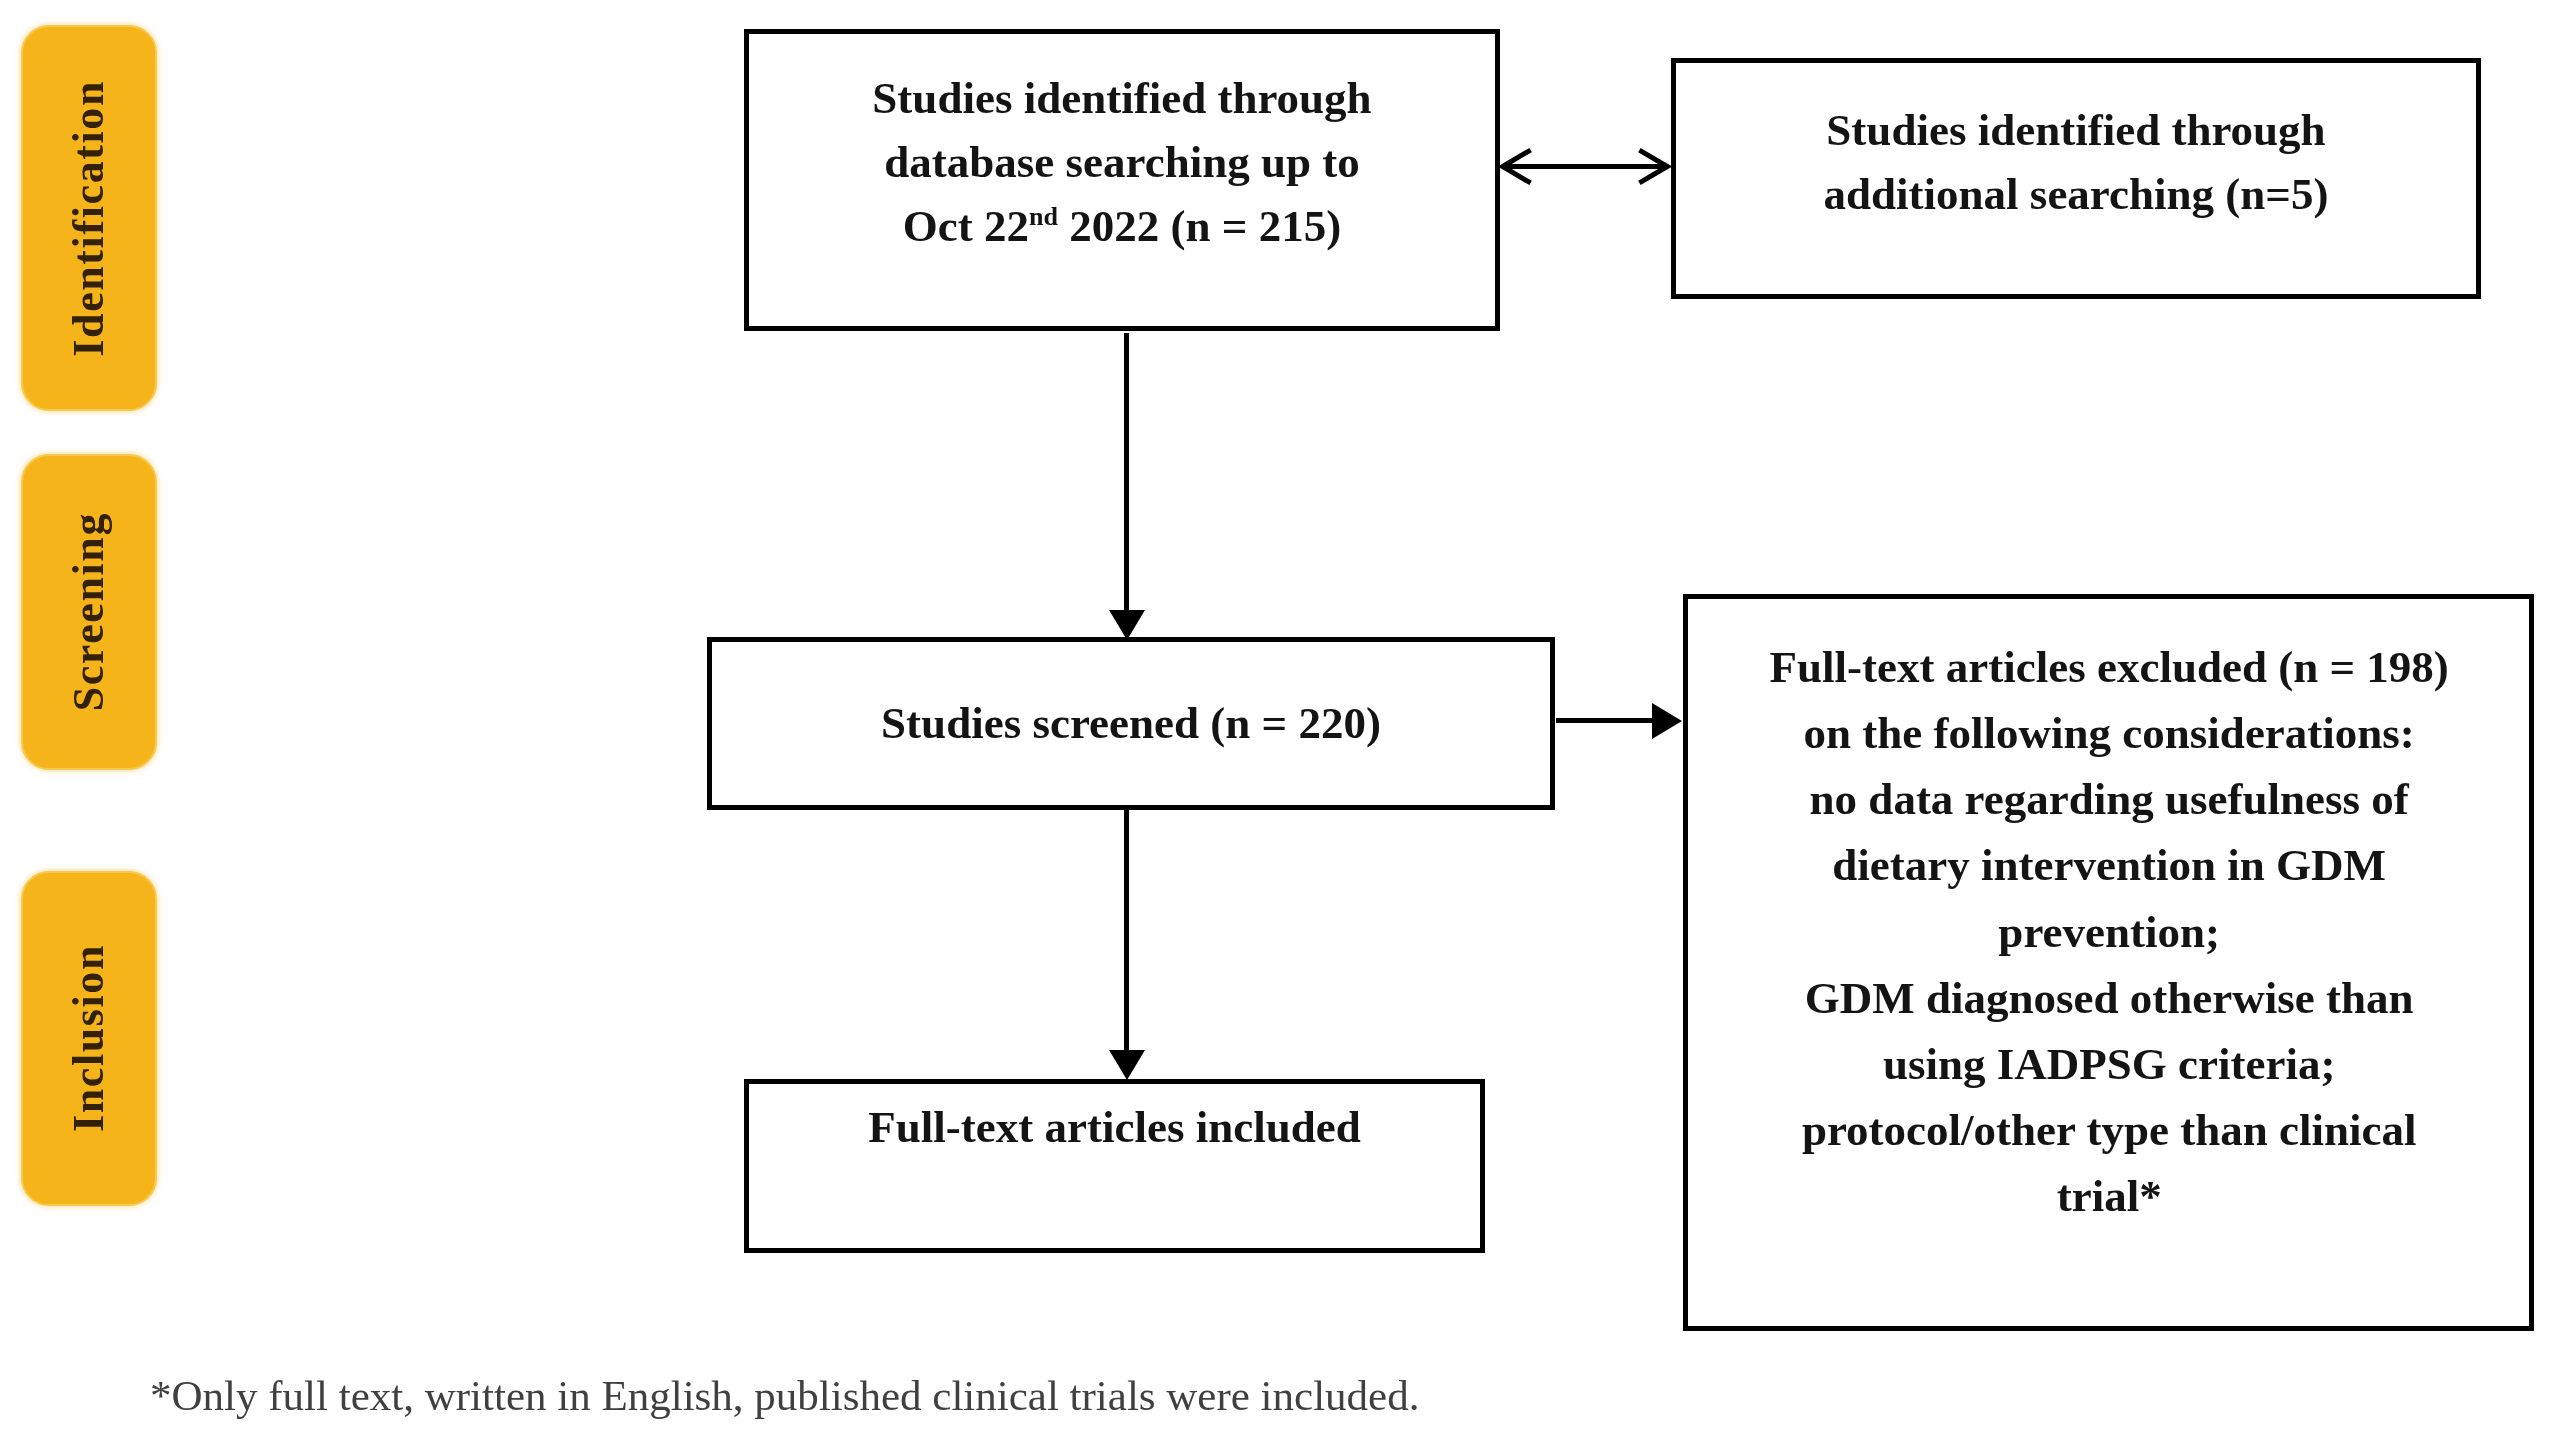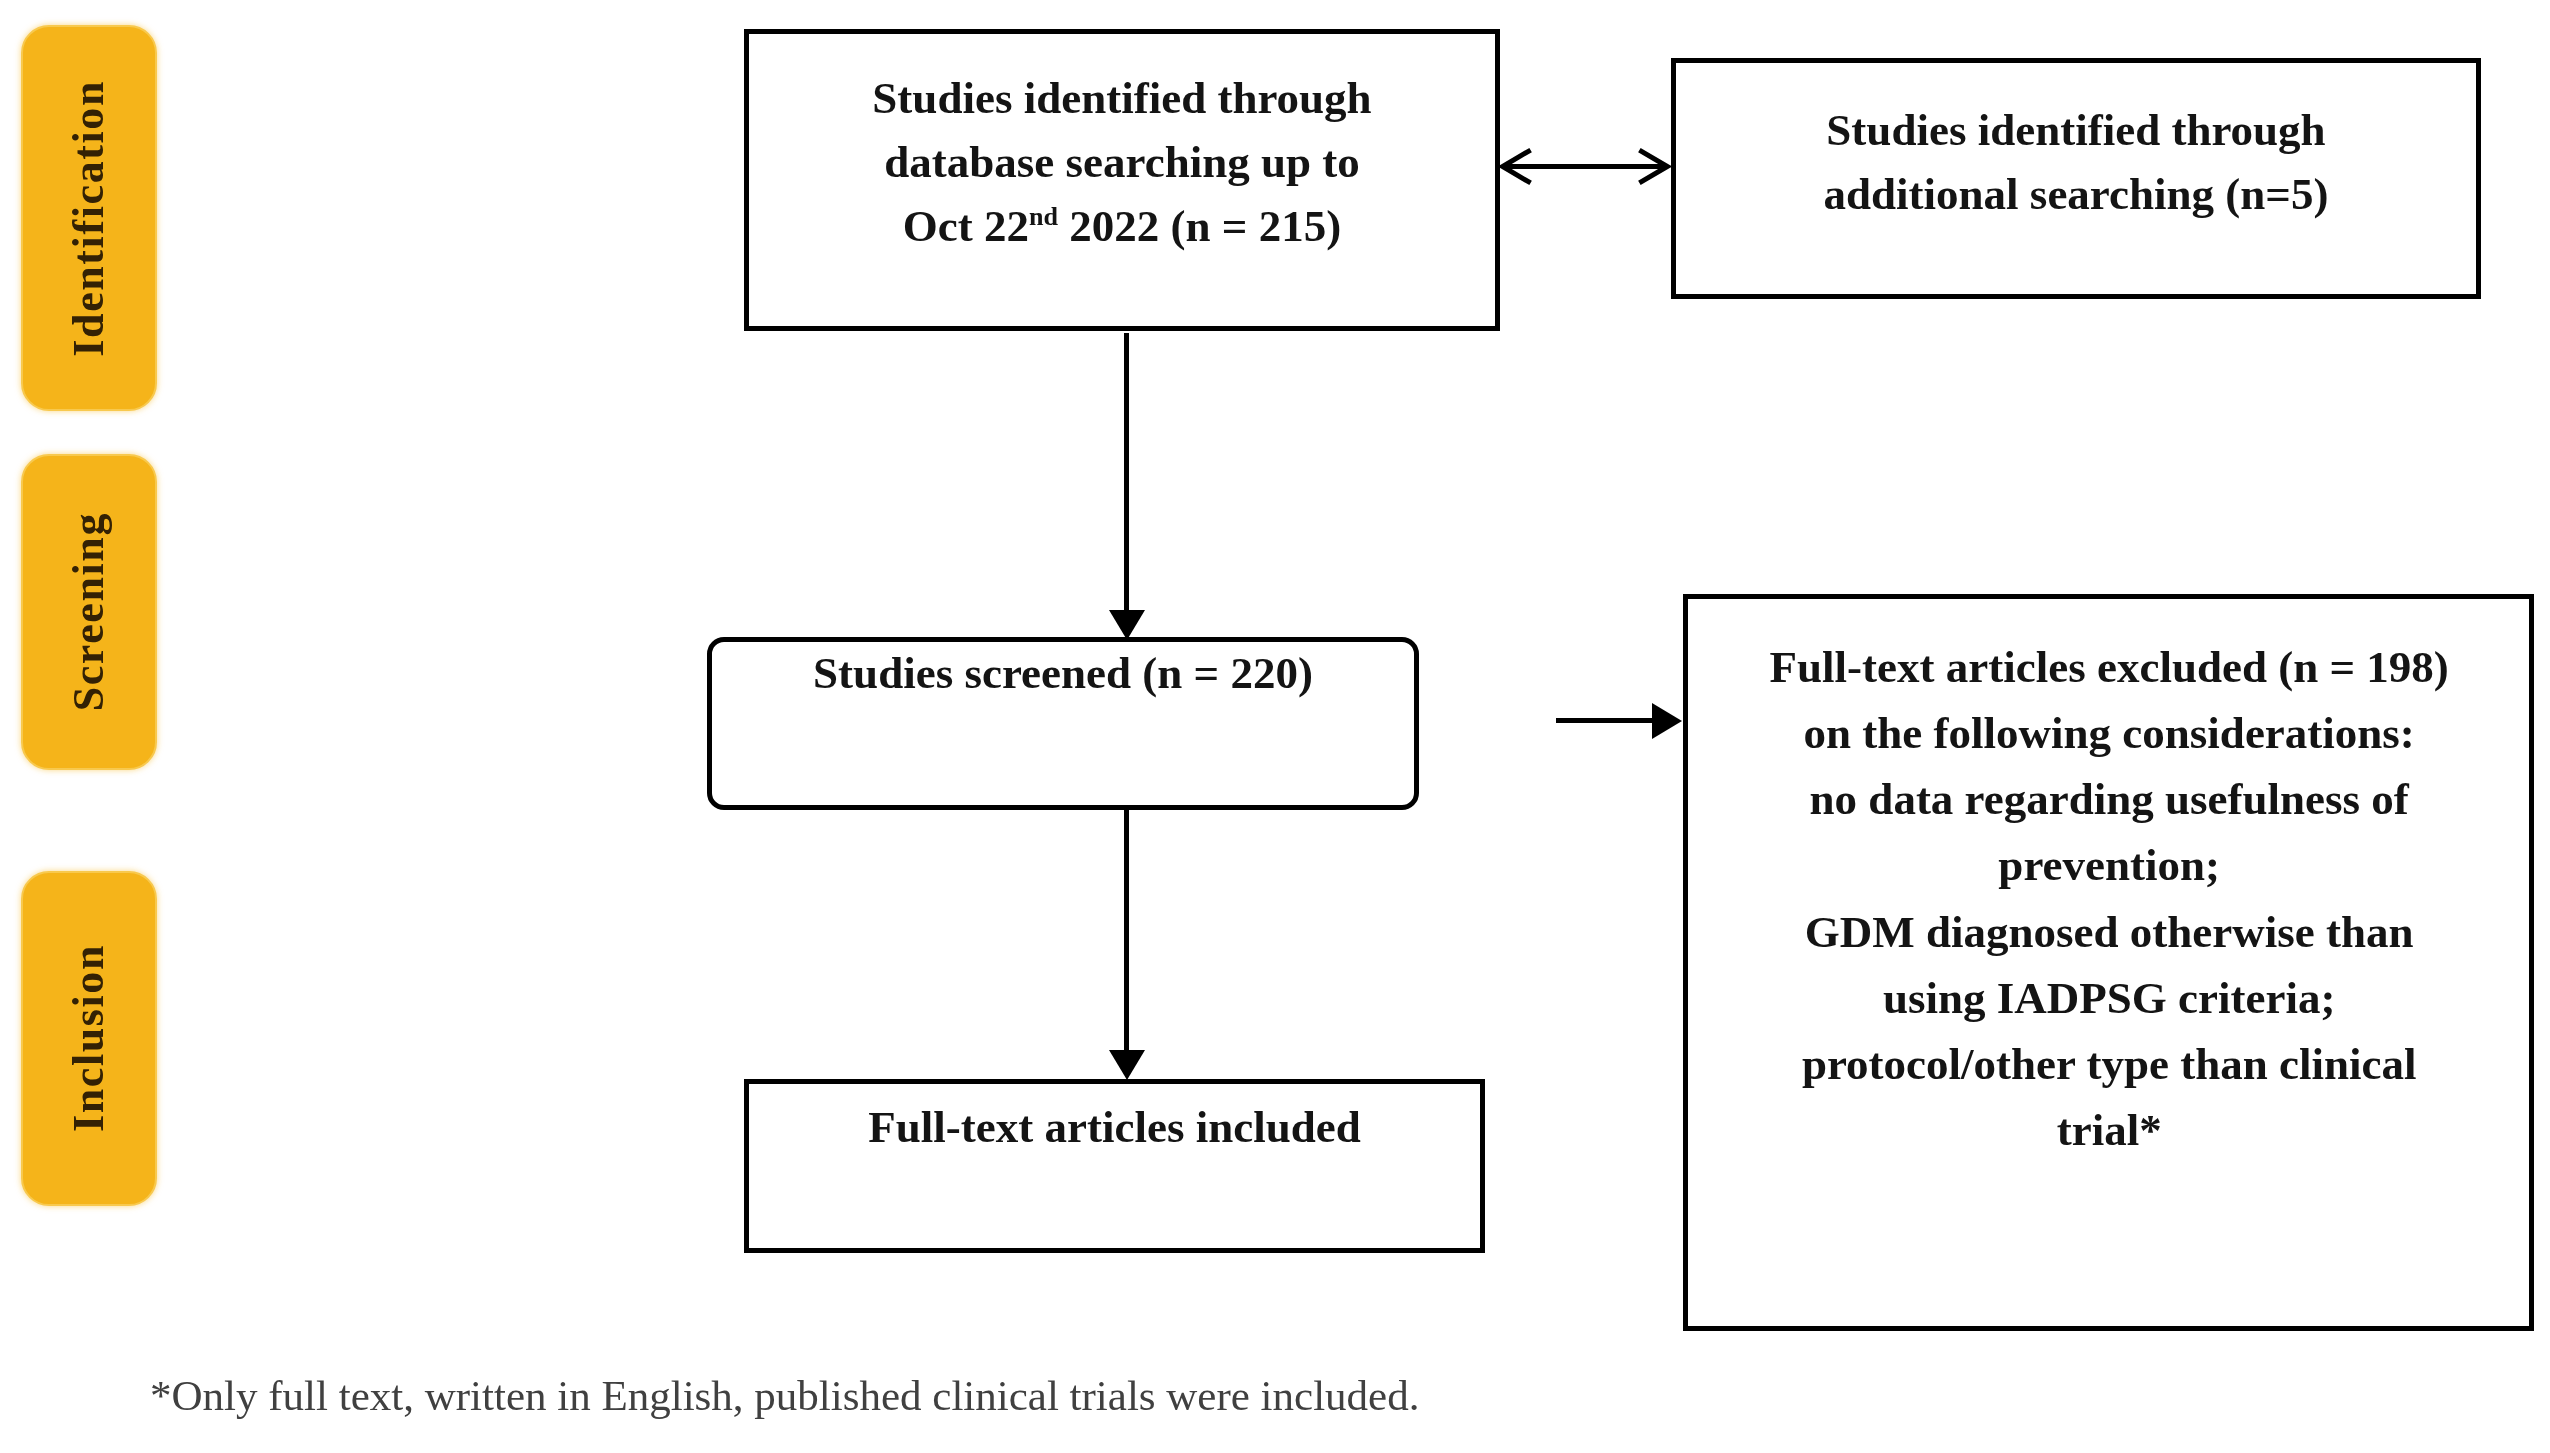--- a/index.html
+++ b/index.html
@@ -48,21 +48,21 @@
     border:5px solid var(--box-border);
     box-sizing:border-box;
     text-align:center;
     font-weight:bold;
     font-size:45px;
     line-height:1.42;
     color:var(--box-text);
   }
   #box-db-search{left:744px;top:29px;width:756px;height:302px;padding-top:33px;}
   #box-additional{left:1671px;top:58px;width:810px;height:241px;padding-top:36px;}
-  #box-screened{left:707px;top:637px;width:712px;height:173px;display:flex;justify-content:center;border-radius:17px;}
+  #box-screened{left:707px;top:637px;width:848px;height:173px;display:flex;align-items:center;justify-content:center;}
   #box-excluded{left:1683px;top:594px;width:851px;height:737px;padding-top:35px;line-height:1.47;padding-left:8px;padding-right:6.6px;}
   #box-included{left:744px;top:1079px;width:741px;height:174px;padding-top:12px;}
   sup{font-size:0.58em;vertical-align:super;}
 
   
   .vline{position:absolute;width:5px;background:var(--box-border);}
   .hline{position:absolute;height:5px;background:var(--box-border);}
   .head-down{
     position:absolute;width:0;height:0;
     border-left:18px solid transparent;
@@ -117,20 +117,21 @@
   </div>
 
   <div class="flow-box" id="box-screened">
     <div>Studies screened (n = 220)</div>
   </div>
 
   <div class="flow-box" id="box-excluded">
     <div>Full-text articles excluded (n = 198)</div>
     <div>on the following considerations:</div>
     <div>no data regarding usefulness of</div>
+    <div>dietary intervention in GDM</div>
     <div>prevention;</div>
     <div>GDM diagnosed otherwise than</div>
     <div>using IADPSG criteria;</div>
     <div>protocol/other type than clinical</div>
     <div>trial*</div>
   </div>
 
   <div class="flow-box" id="box-included">
     <div>Full-text articles included</div>
   </div>

